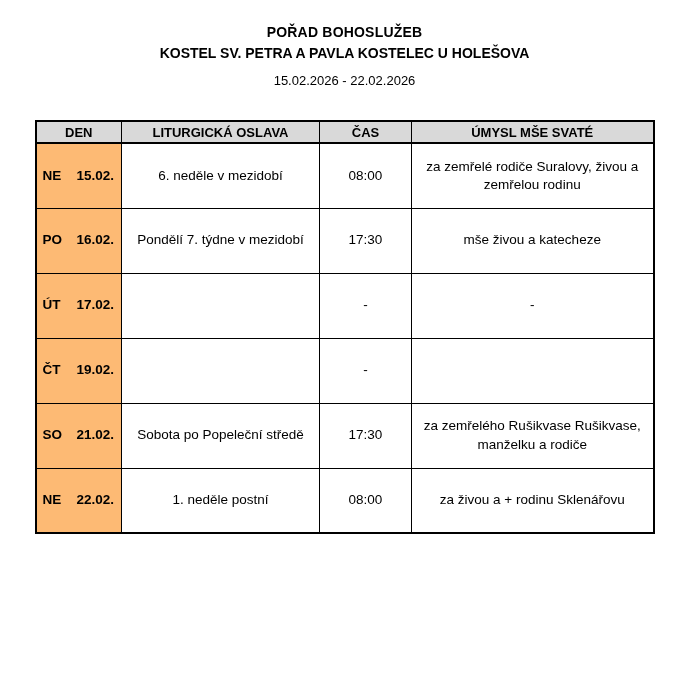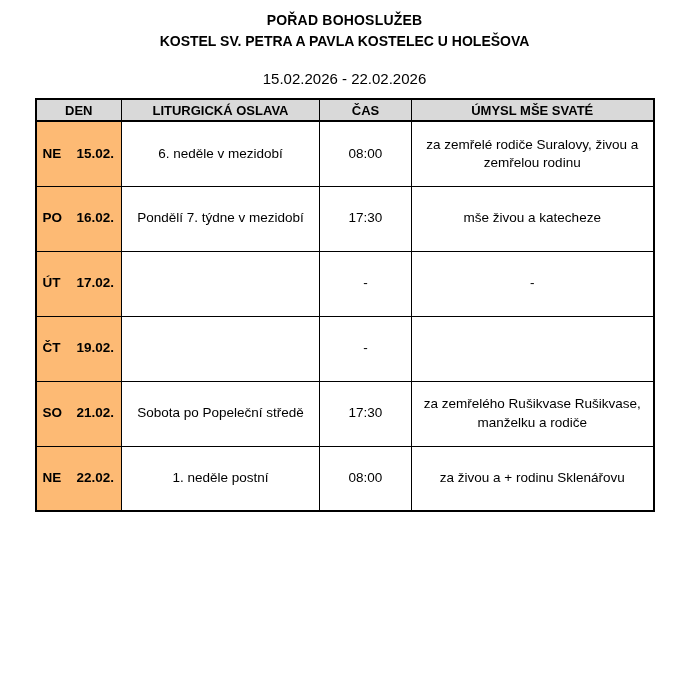--- a/index.html
+++ b/index.html
@@ -7,44 +7,44 @@
     margin: 0;
     padding: 0;
     background: #ffffff;
     width: 689px;
     font-family: "Liberation Sans", sans-serif;
     color: #000000;
   }
   .page {
     width: 689px;
     height: 675px;
-    padding-top: 10px;
+    padding-top: 22px;
   }
   .doc-header { text-align: center; }
   .doc-title {
     font-size: 14px;
     font-weight: bold;
     letter-spacing: 0.2px;
     margin-top: 2px;
   }
   .doc-subtitle {
     font-size: 14px;
     font-weight: bold;
     margin-top: 5px;
   }
   .doc-daterange {
-    font-size: 15px;
+    font-size: 13px;
     font-weight: normal;
-    margin-top: 21px;
+    margin-top: 12px;
   }
   table.schedule {
     border-collapse: collapse;
     table-layout: fixed;
     width: 618px;
-    margin: 11px auto 0 auto;
+    margin: 32px auto 0 auto;
     border: 2px solid #000000;
   }
   .schedule th, .schedule td {
     border: 1px solid #000000;
     overflow: hidden;
   }
   .schedule thead tr { height: 22px; }
   .schedule th {
     background: #d9d9d9;
     font-size: 13px;

